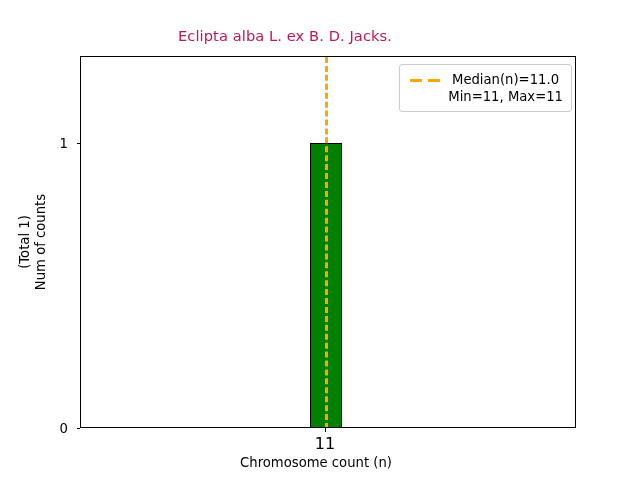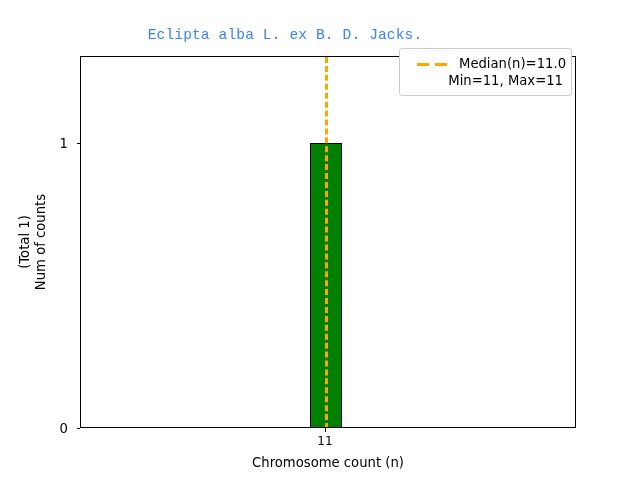--- a/index.html
+++ b/index.html
@@ -17,24 +17,23 @@
   }
 
   
   #chart-title {
     position: absolute;
     left: 0;
     top: 27px;
     width: 570px;
     text-align: center;
     font-size: 14.6px;
-    color: #3b82f6;
+    color: #be185d;
     letter-spacing: 0.1px;
     white-space: nowrap;
-    font-family: Liberation Mono, monospace;
   }
 
   
   #plot-area {
     position: absolute;
     left: 80px;
     top: 56px;
     width: 496px;
     height: 372px;
     border: 1.15px solid #000000;
@@ -78,30 +77,30 @@
     position: absolute;
     top: 428px;
     width: 0;
     height: 3.5px;
     border-left: 1.2px solid #000000;
   }
   .xtick-label {
     position: absolute;
     top: 434px;
     text-align: center;
-    font-size: 12px;
+    font-size: 16px;
     color: #000000;
     white-space: nowrap;
     transform: translateX(-50%);
   }
 
   
   #xlabel {
     position: absolute;
-    left: 80px;
+    left: 68px;
     top: 455px;
     width: 496px;
     text-align: center;
     font-size: 13.2px;
     color: #000000;
     white-space: nowrap;
   }
   #ylabel-wrap {
     position: absolute;
     left: 16px;
@@ -122,27 +121,27 @@
     text-align: center;
   }
   #ylabel .ylabel-line2 {
     display: block;
   }
 
   
   #legend {
     position: absolute;
     left: 399px;
-    top: 48px;
+    top: 64px;
     width: 173px;
     box-sizing: border-box;
     background: #ffffff;
     border: 1px solid #cccccc;
     border-radius: 3px;
-    padding: 6px 8px 6px 16px;
+    padding: 6px 8px 6px 9px;
   }
   .legend-row {
     display: flex;
     align-items: center;
     height: 17px;
   }
   .legend-sample {
     width: 36px;
     height: 14px;
     position: relative;

